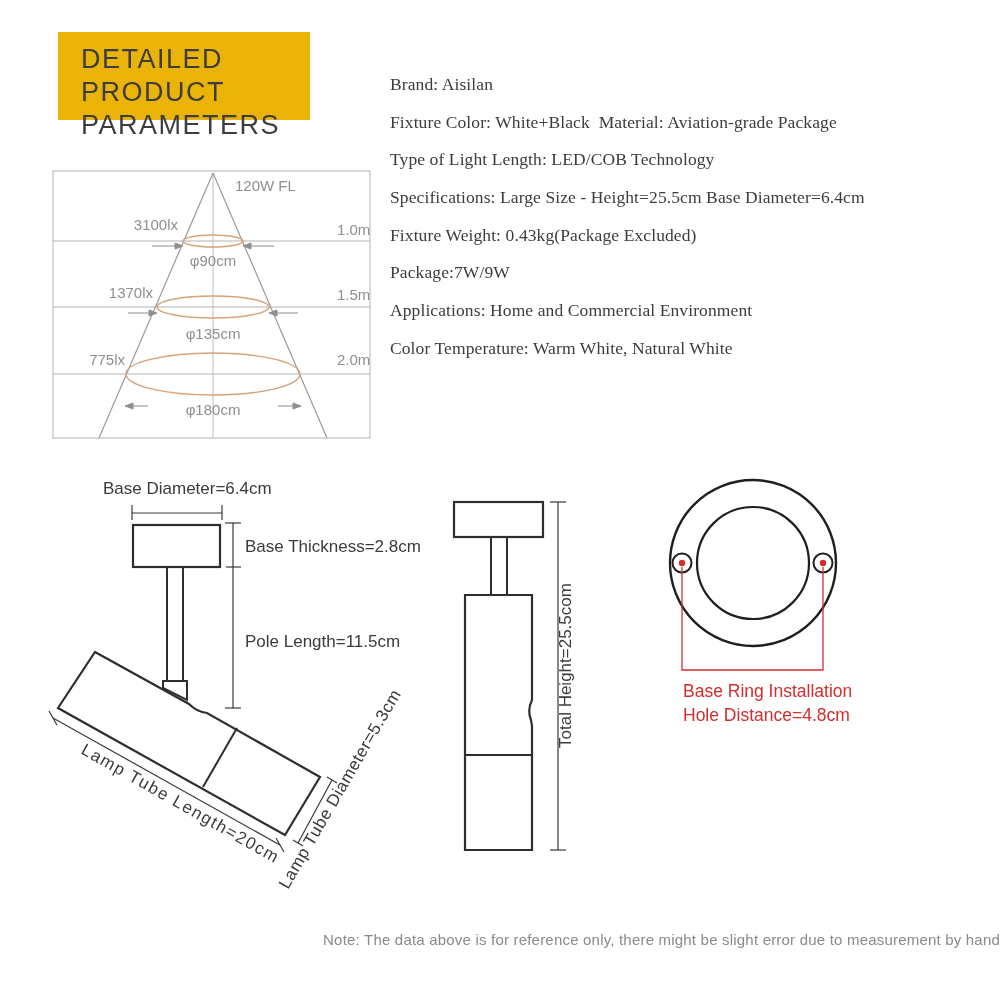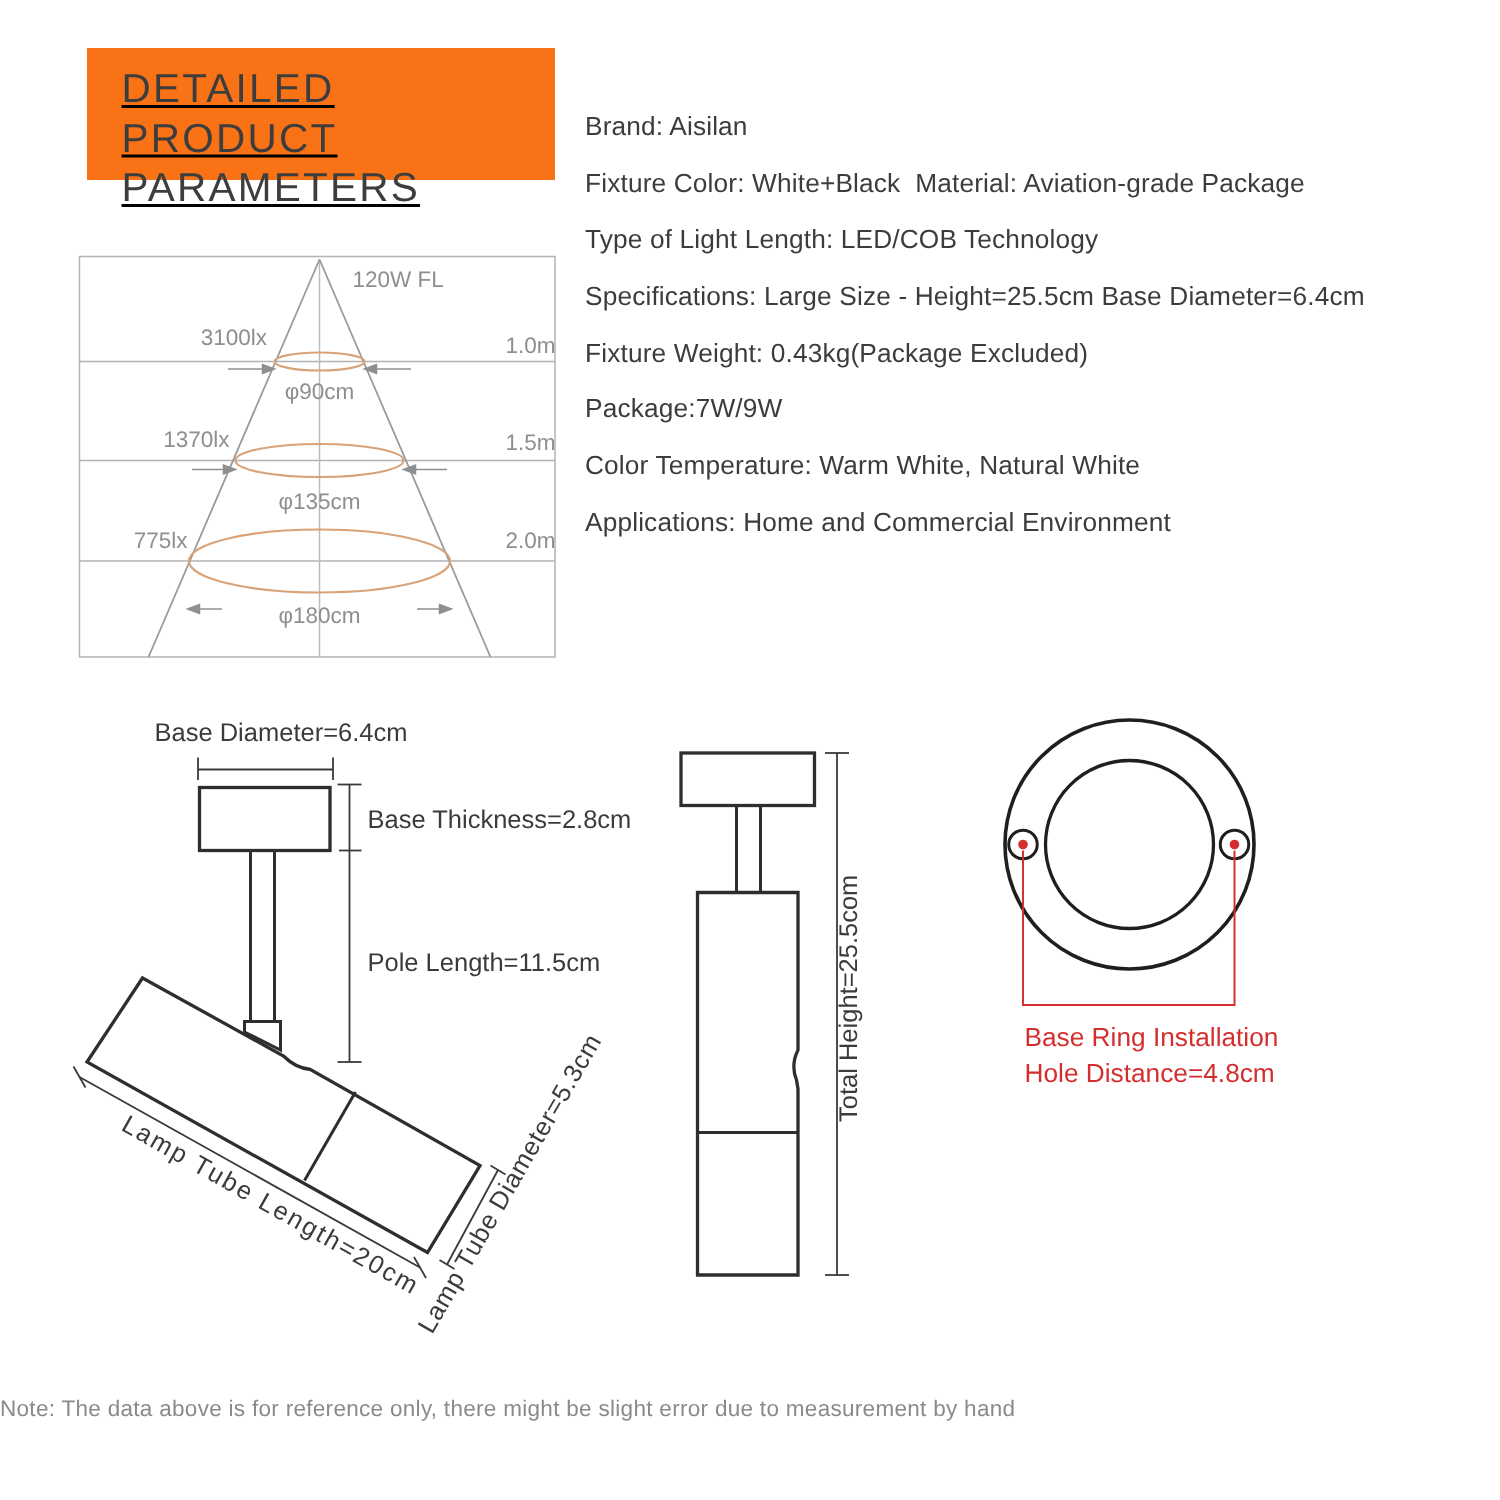--- a/index.html
+++ b/index.html
@@ -1,26 +1,26 @@
 <!DOCTYPE html>
 <html><head>
 <meta charset="utf-8">
 <style>
   html,body{margin:0;padding:0;background:#ffffff;}
   .canvas{position:relative;width:1000px;height:1000px;background:#ffffff;overflow:hidden;
           font-family:"Liberation Sans", sans-serif;}
   
-  .title-block{position:absolute;left:58px;top:32px;width:312px;height:88px;background:#f97316;
-               box-sizing:border-box;padding:11px 0 0 23px;text-decoration:underline;}
+  .title-block{position:absolute;left:58px;top:32px;width:252px;height:88px;background:#eab308;
+               box-sizing:border-box;padding:11px 0 0 23px;}
   .title-block .t{font-size:27px;line-height:33px;letter-spacing:1.5px;color:#3d3d3d;font-weight:400;}
   
   .specs{position:absolute;left:390px;top:66px;width:560px;}
-  .spec-line{height:37.7px;line-height:37.7px;font-size:17.5px;color:#3c3c3c;white-space:pre;letter-spacing:0.1px;}
+  .spec-line{height:37.7px;line-height:37.7px;font-size:17.5px;color:#3c3c3c;white-space:pre;letter-spacing:0.1px;font-family:Liberation Serif, serif;}
   
-  .note{position:absolute;left:0;top:931px;width:1000px;text-align:left;font-size:15px;color:#8a8a8a;letter-spacing:0.2px;}
+  .note{position:absolute;left:0;top:931px;width:1000px;text-align:right;font-size:15px;color:#8a8a8a;letter-spacing:0.2px;}
   
   .svg-layer{position:absolute;left:0;top:0;}
   text{font-family:"Liberation Sans", sans-serif;}
   .beam-txt{font-size:15px;fill:#8f8f8f;}
   .dim-txt{font-size:17px;fill:#3b3b3b;}
   .red-txt{font-size:17.5px;fill:#d42e2e;}
 </style>
 </head>
 <body>
 
@@ -31,22 +31,22 @@
     <div class="t">PARAMETERS</div>
   </div>
 
   <div class="specs">
     <div class="spec-line">Brand: Aisilan</div>
     <div class="spec-line">Fixture Color: White+Black  Material: Aviation-grade Package</div>
     <div class="spec-line">Type of Light Length: LED/COB Technology</div>
     <div class="spec-line">Specifications: Large Size - Height=25.5cm Base Diameter=6.4cm</div>
     <div class="spec-line">Fixture Weight: 0.43kg(Package Excluded)</div>
     <div class="spec-line">Package:7W/9W</div>
+    <div class="spec-line">Applications: Home and Commercial Environment</div>
     <div class="spec-line">Color Temperature: Warm White, Natural White</div>
-    <div class="spec-line">Applications: Home and Commercial Environment</div>
   </div>
 
   <svg class="svg-layer" width="1000" height="1000" viewBox="0 0 1000 1000">
 
     <g stroke-linecap="butt">
       <rect x="53" y="171" width="317" height="267" fill="none" stroke="#b3b3b3" stroke-width="1"></rect>
       <line x1="53" y1="241" x2="370" y2="241" stroke="#b3b3b3" stroke-width="1"></line>
       <line x1="53" y1="307" x2="370" y2="307" stroke="#b3b3b3" stroke-width="1"></line>
       <line x1="53" y1="374" x2="370" y2="374" stroke="#b3b3b3" stroke-width="1"></line>
       <line x1="213" y1="173" x2="213" y2="438" stroke="#bdbdbd" stroke-width="1"></line>

